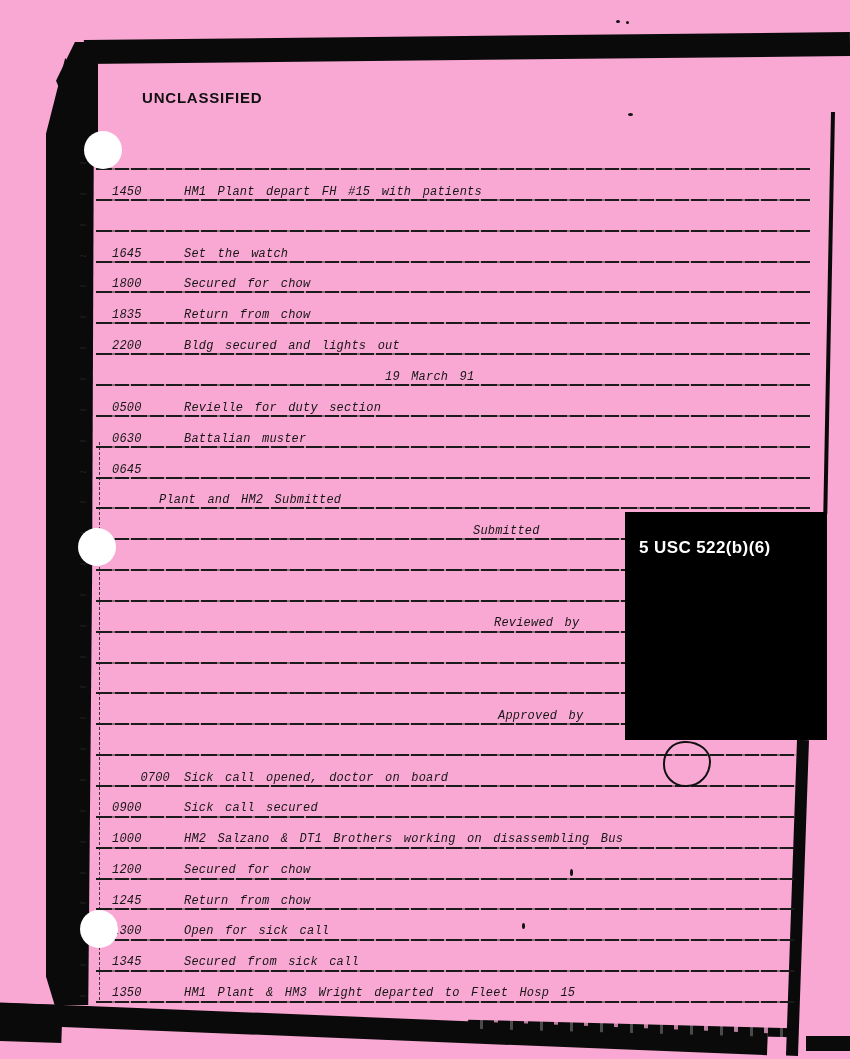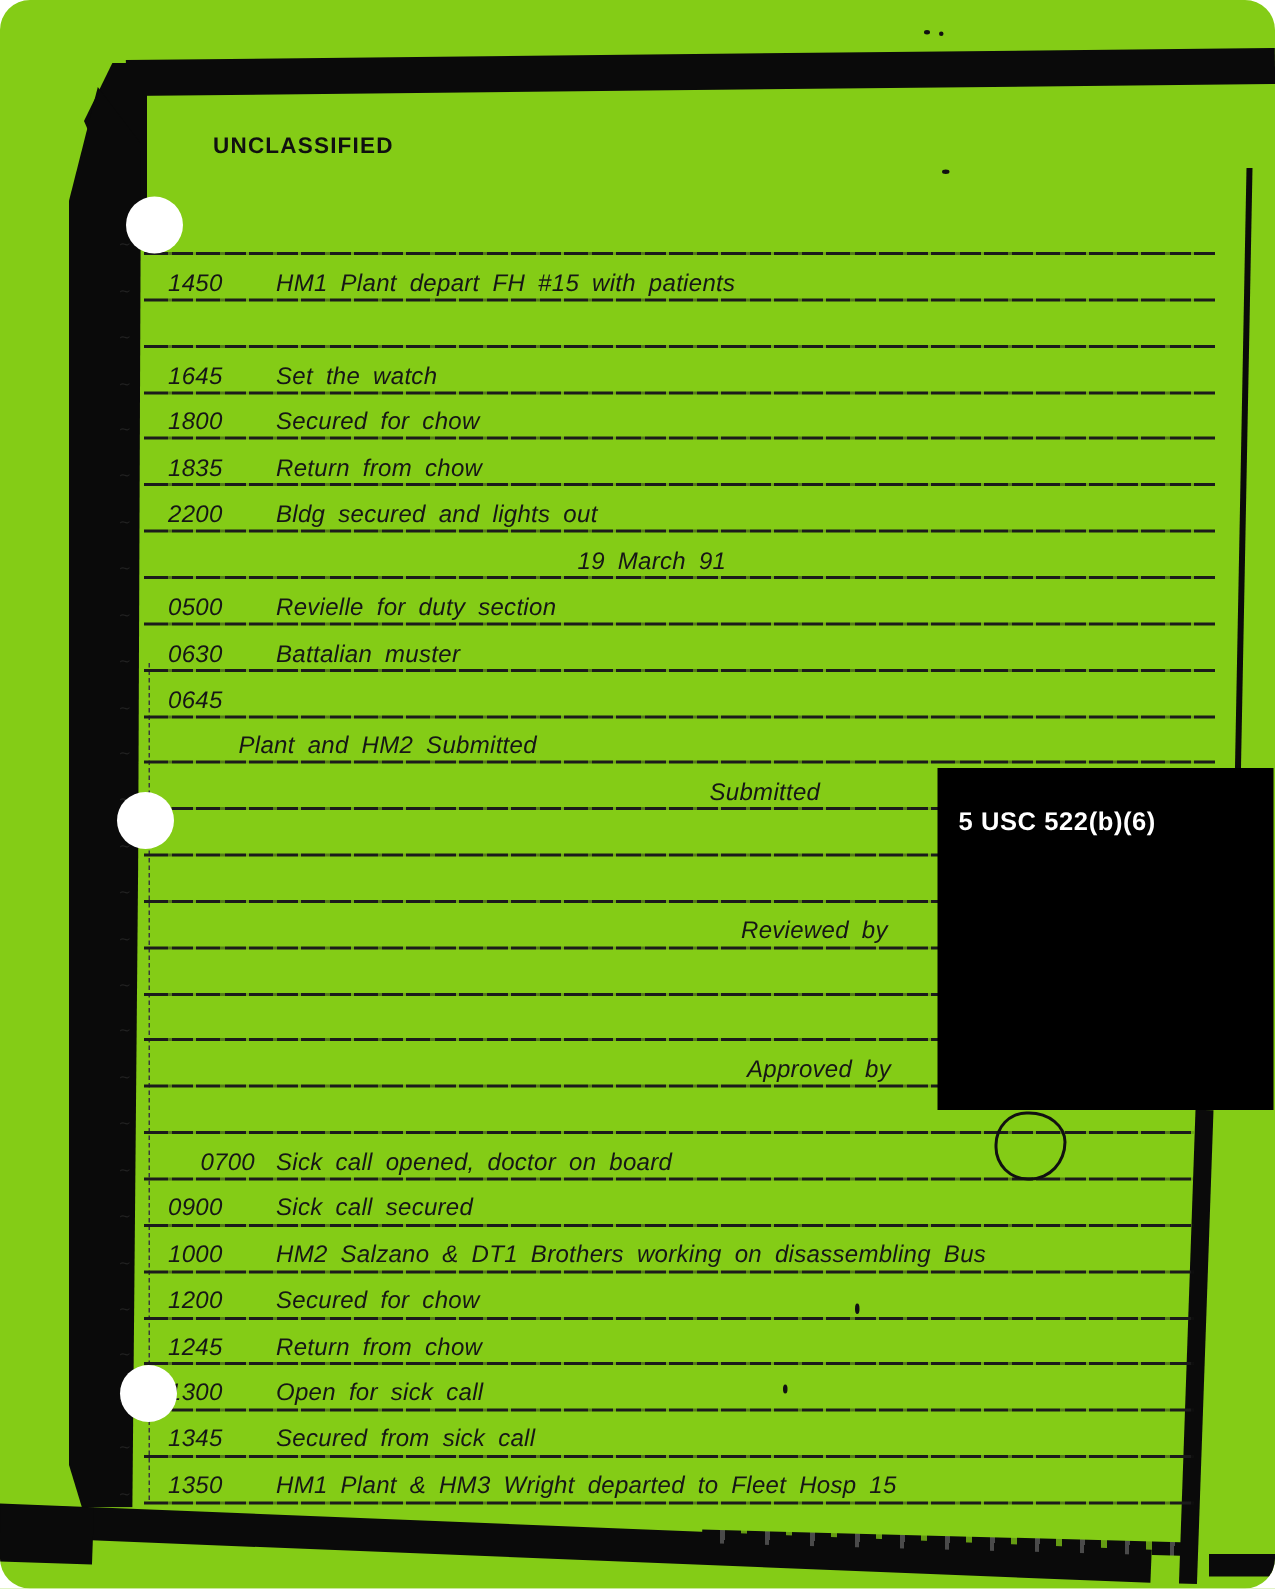--- a/index.html
+++ b/index.html
@@ -1,17 +1,17 @@
 <!DOCTYPE html>
 <html><head>
 <meta charset="utf-8">
 <style>
   html,body{margin:0;padding:0;background:#ffffff;}
-  #scan{position:relative;width:850px;height:1059px;background:#84cc16;overflow:hidden;
-        font-family:"Liberation Sans",sans-serif;border-radius:20px;}
+  #scan{position:relative;width:850px;height:1059px;background:#f9a8d4;overflow:hidden;
+        font-family:"Liberation Sans",sans-serif;}
   
   .art{position:absolute;background:#0a0a0a;}
   #art-top{left:84px;top:36px;width:766px;height:24px;transform:rotate(-0.6deg);}
   #art-top-wedge{left:56px;top:42px;width:42px;height:92px;clip-path:polygon(45% 0,100% 0,100% 100%,55% 100%,0 42%);}
   #art-left{left:46px;top:58px;width:48px;height:947px;clip-path:polygon(40% 0,100% 4%,96% 55%,88% 100%,18% 100%,0 97%,0 8%);}
   #art-right-top{left:831px;top:112px;width:4px;height:402px;transform:rotate(1.1deg);transform-origin:top center;}
   #art-right-bottom{left:797px;top:740px;width:12px;height:316px;transform:rotate(2deg);transform-origin:top center;}
   #art-bottom{left:-10px;top:1002px;width:778px;height:22px;transform:rotate(2.3deg);transform-origin:left center;}
   #art-bottom-stub{left:0;top:1004px;width:62px;height:38px;transform:rotate(2deg);}
   #art-bottom-speckle{left:468px;top:1024px;width:325px;height:9px;transform:rotate(1.5deg);
@@ -20,28 +20,28 @@
   .speck{position:absolute;background:#111;border-radius:50%;}
   .punch{position:absolute;width:38px;height:38px;border-radius:50%;background:#ffffff;z-index:6;}
   
   .rline{position:absolute;height:2px;z-index:1;
       background:repeating-linear-gradient(90deg,#1b1b1b 0 16px,rgba(27,27,27,.45) 16px 19px,#1b1b1b 19px 33px,rgba(27,27,27,.2) 33px 35px);}
   .rline::before{content:"~";position:absolute;left:-17px;top:-10px;font:10px "DejaVu Sans",sans-serif;color:#222;letter-spacing:-2px;}
   #margin-line{position:absolute;left:99px;top:442px;height:558px;width:0;border-left:1px dashed #3a3a3a;z-index:1;}
   
   #classification{position:absolute;left:142px;top:89px;font:bold 15px "Liberation Sans",sans-serif;
       letter-spacing:0.8px;color:#101010;z-index:2;}
-  .hw{font-family:Liberation Sans, sans-serif;font-style:italic;color:#161616;font-size:16px;
+  .hw{font-family:Liberation Mono, monospace;font-style:italic;color:#161616;font-size:12px;
       letter-spacing:0.2px;word-spacing:4px;white-space:nowrap;z-index:2;}
   .hw-row{position:absolute;display:flex;align-items:flex-end;height:26px;left:112px;}
   .hw-time{display:inline-block;min-width:58px;}
   .hw-text{display:inline-block;margin-left:14px;}
   .hw-abs{position:absolute;height:26px;display:flex;align-items:flex-end;}
   
-  #redaction-box{position:absolute;left:625px;top:512px;width:224px;height:228px;background:#000;z-index:3;
+  #redaction-box{position:absolute;left:625px;top:512px;width:202px;height:228px;background:#000;z-index:3;
       box-sizing:border-box;padding:26px 0 0 14px;}
   #redaction-label{color:#ffffff;font:bold 17px "Liberation Sans",sans-serif;letter-spacing:0.4px;}
   
   #circle-doodle{position:absolute;left:663px;top:741px;width:44px;height:42px;border:2.5px solid #111;
       border-radius:46% 54% 52% 48% / 50% 46% 58% 50%;z-index:2;background:transparent;}
 </style>
 </head>
 <body>
 
 <div id="scan">

